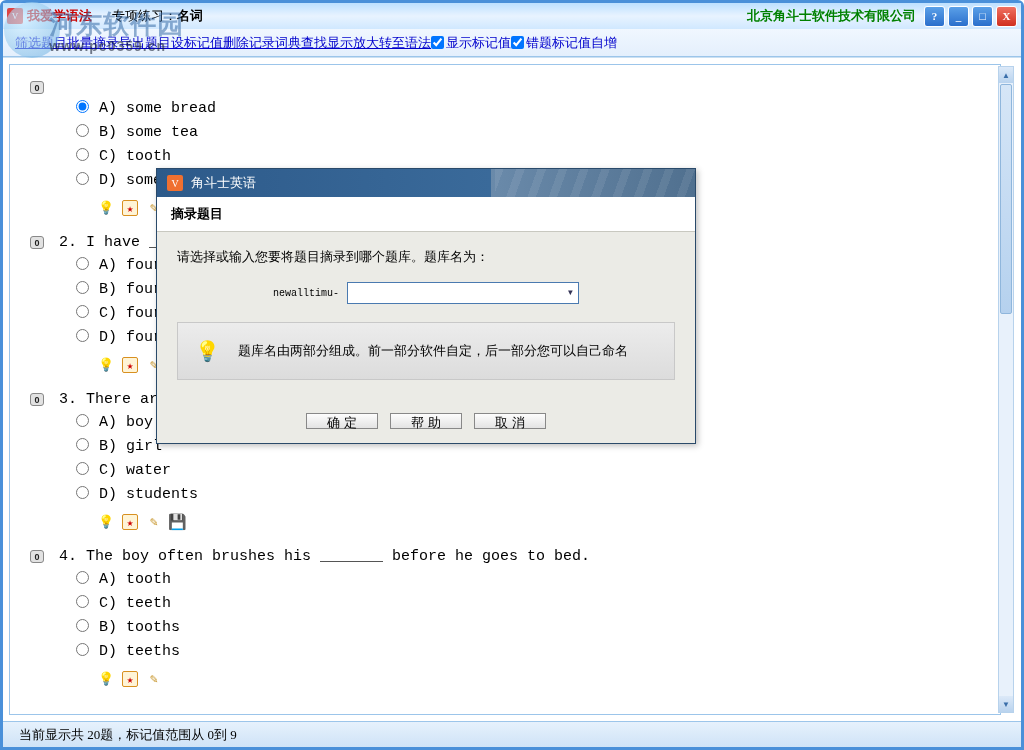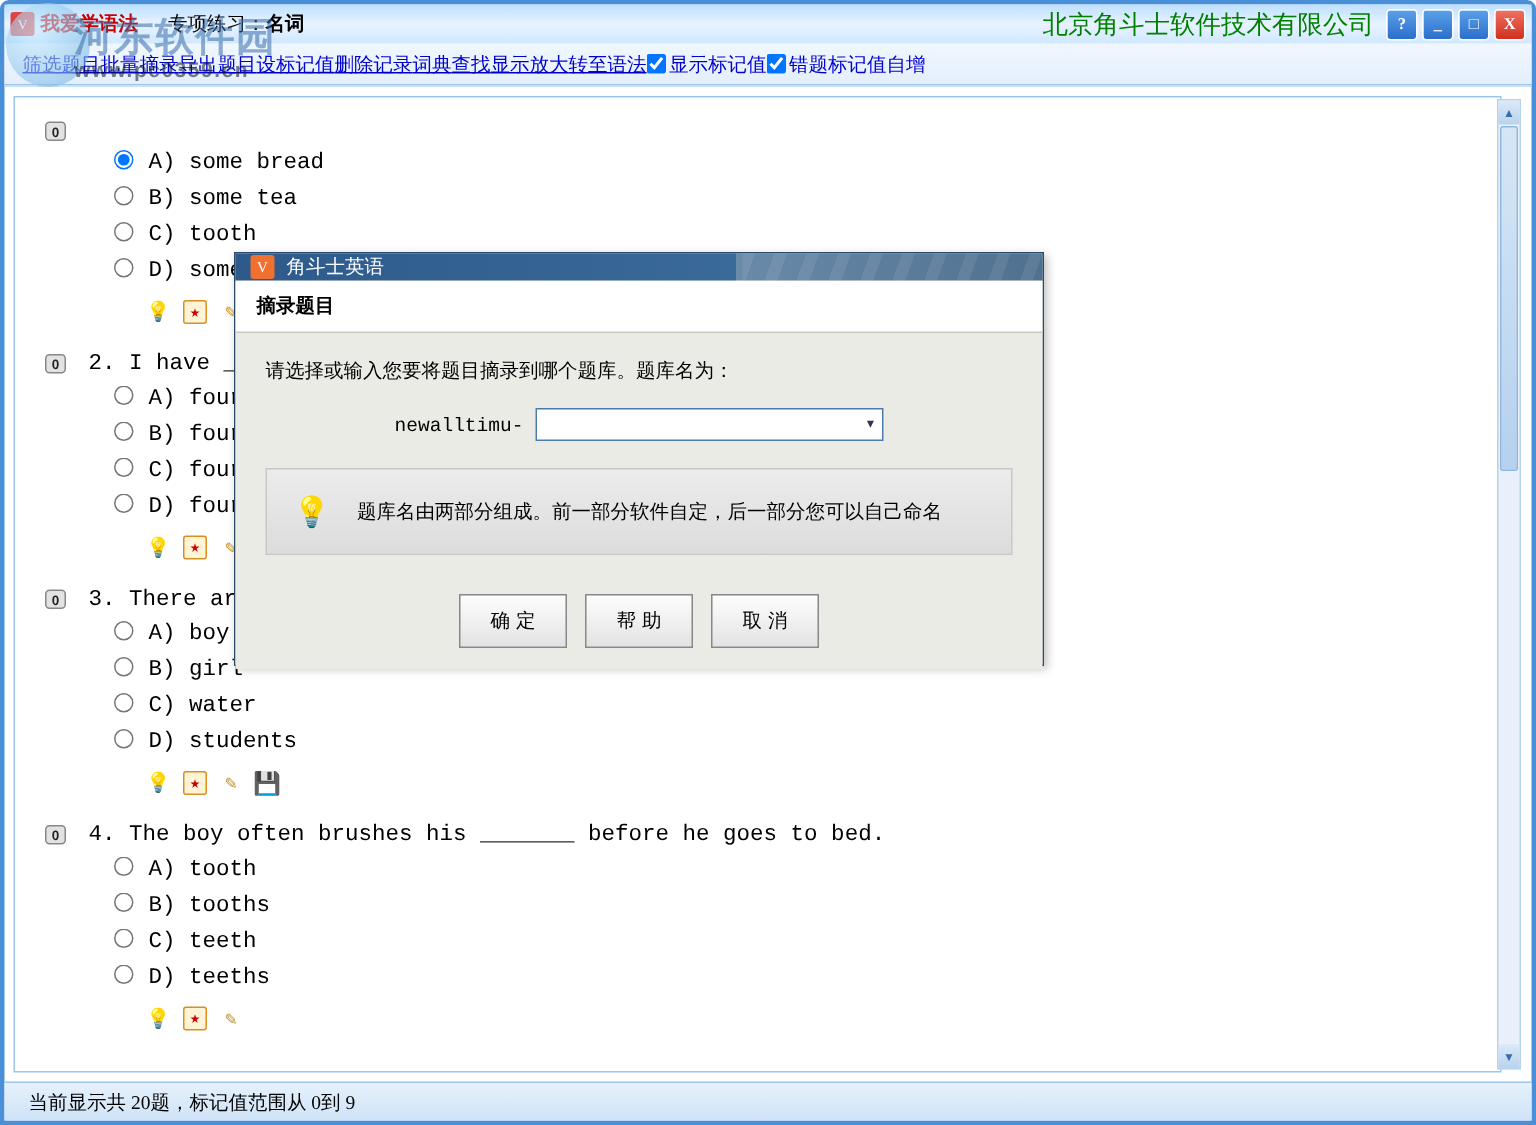--- a/index.html
+++ b/index.html
@@ -31,21 +31,21 @@
 }
 .titlebar .app-icon {
   width: 16px; height: 16px;
   background: #d44; margin-right: 4px;
   border-radius: 2px;
   display: inline-flex; align-items: center; justify-content: center;
   font-size: 9px; color: #fff;
 }
 .titlebar .title-text { color: #c00; font-weight: bold; margin-right: 20px; font-size: 13px;}
 .titlebar .subtitle { color: #000; font-size: 13px; }
-.titlebar .company { color: #008000; font-weight: normal; margin-left: auto; margin-right: 8px; font-size: 17px;}
+.titlebar .company { color: #008000; font-weight: bold; margin-left: auto; margin-right: 8px; font-size: 13px;}
 .win-btns { display: flex; gap: 3px; }
 .win-btn {
   width: 21px; height: 21px;
   border: 1px solid #fff;
   border-radius: 3px;
   display: flex; align-items: center; justify-content: center;
   font-size: 11px; font-weight: bold; color: #fff;
   cursor: pointer;
 }
 .win-btn.blue { background: linear-gradient(to bottom,#5aa0e8,#2b6fcc); }
@@ -164,21 +164,21 @@
   padding:8px 14px;
   font-weight:bold;
   border-bottom:1px solid #c8c8c0;
 }
 .modal-body{
   flex:1; padding:16px 20px; background:#ebebe6;
   font-size:13px;
 }
 .modal-body .prompt{ margin-bottom:16px; }
 .modal-body .input-row{ display:flex; align-items:center; justify-content:center; gap:8px; margin-bottom:18px; font-family:"Courier New",monospace;}
-.modal-body .input-row .lbl{ font-size:13px; }
+.modal-body .input-row .lbl{ font-size:10px; }
 .modal-body .combo{
   width:232px; height:22px; border:1px solid #4a7ab0;
   background:#fff; position:relative; cursor:pointer;
 }
 .modal-body .combo::after{
   content:"▾"; position:absolute; right:4px; top:2px; color:#335; font-size:12px;
 }
 .info-box{
   background: linear-gradient(to bottom,#ececec,#dcdcdc);
   border:1px solid #c8c8c8;
@@ -187,21 +187,21 @@
   font-size:13px;
 }
 .info-box .bulb-ic{
   width:28px;height:28px; display:flex;align-items:center;justify-content:center;
   font-size:20px; color:#e0b000;
 }
 .modal-buttons{
   display:flex; justify-content:center; gap:12px; padding:10px 0 14px; background:#ebebe6;
 }
 .modal-buttons button{
-  width:72px; height:36px;
+  width:72px; height:16px;
   background:linear-gradient(to bottom,#fdfdfd,#e3e3e3);
   border:1px solid #888; cursor:pointer;
   font-size:13px; font-family:"SimSun",serif;
   letter-spacing:4px; padding-left:4px;
 }
 </style>
 </head>
 <body>
 
 <div class="window-frame">
@@ -335,25 +335,25 @@
             <span class="q-badge">0</span>
             <span class="q-text"> 4. The boy often brushes his _______ before he goes to bed.</span>
           </div>
           <div class="options">
             <div class="opt">
               <input type="radio" name="q3" style="">
               <span>A) tooth</span>
             </div>
             <div class="opt">
               <input type="radio" name="q3" style="">
+              <span>C) teeth</span>
+            </div>
+            <div class="opt">
+              <input type="radio" name="q3" style="">
               <span>B) tooths</span>
-            </div>
-            <div class="opt">
-              <input type="radio" name="q3" style="">
-              <span>C) teeth</span>
             </div>
             <div class="opt">
               <input type="radio" name="q3" style="">
               <span>D) teeths</span>
             </div>
           </div>
           <div class="icons-row">
             <span class="ic bulb">💡</span>
             <span class="ic star">★</span>
             <span class="ic edit">✎</span>

